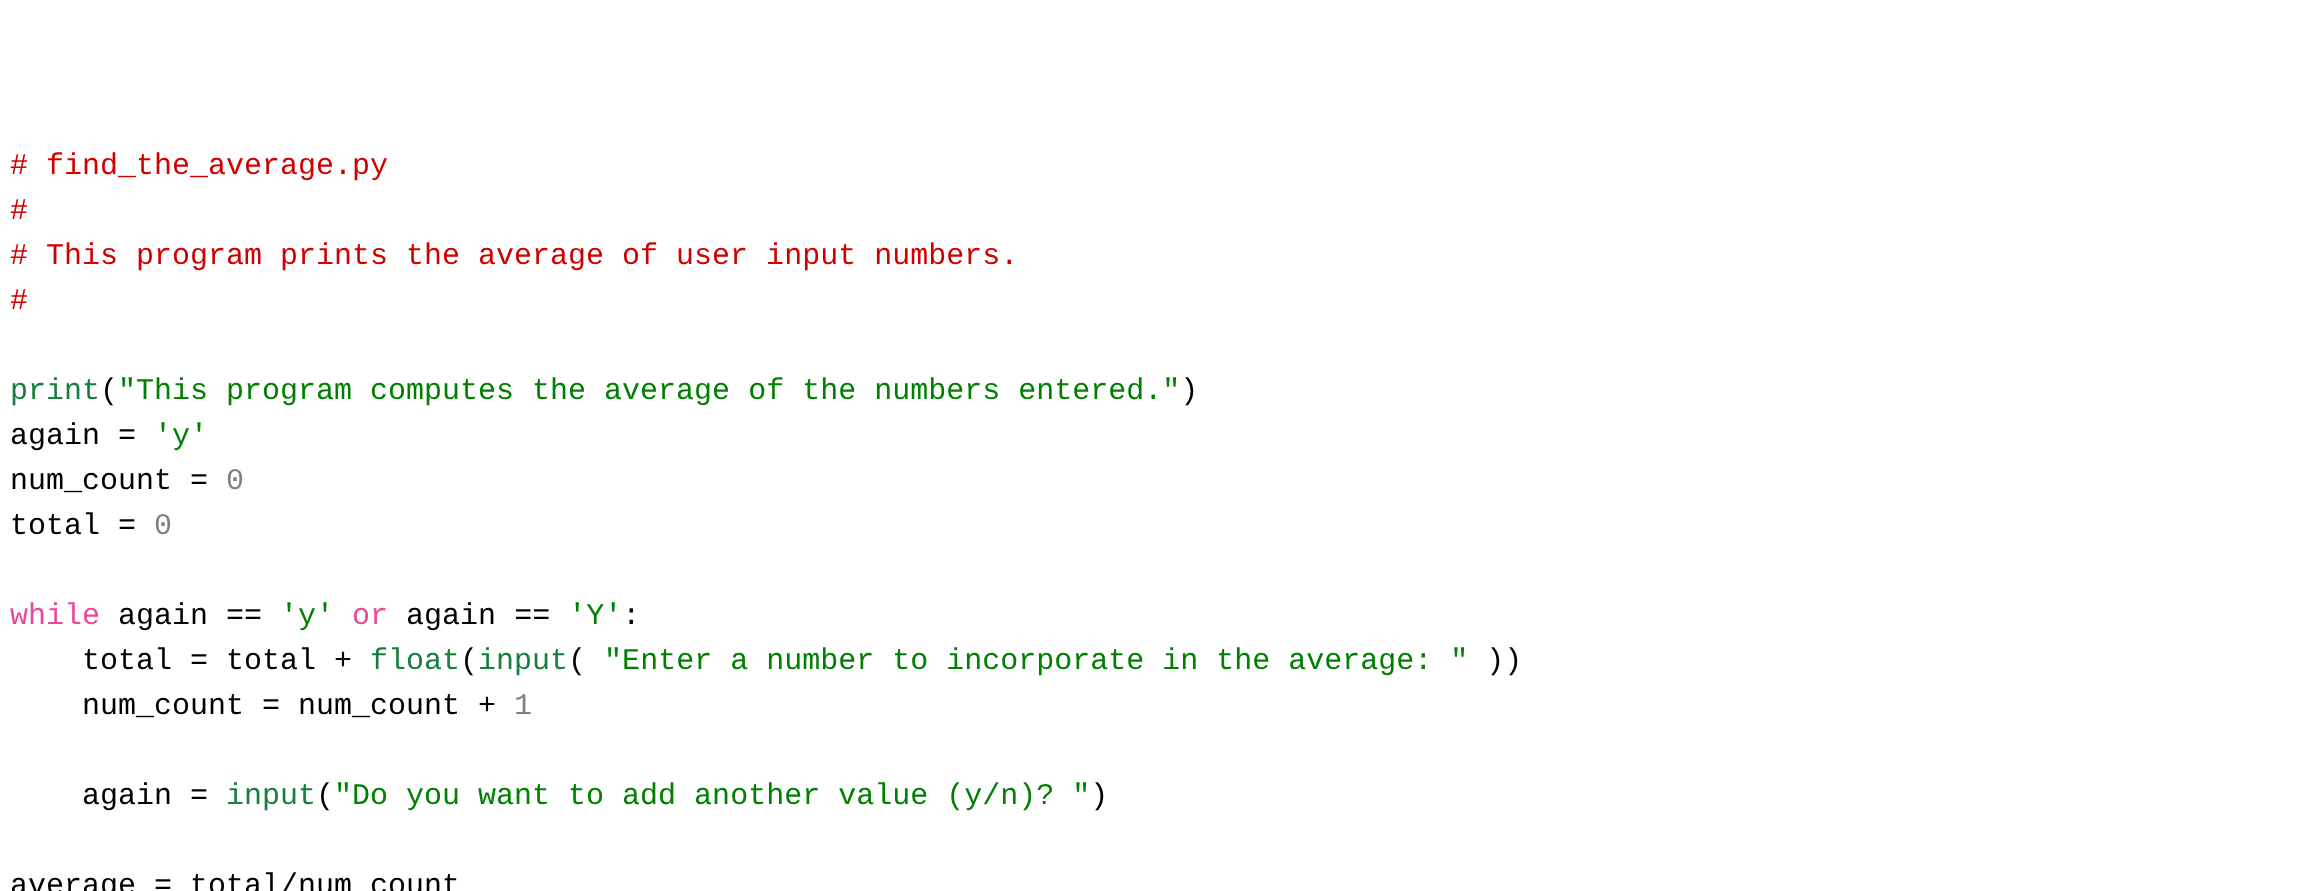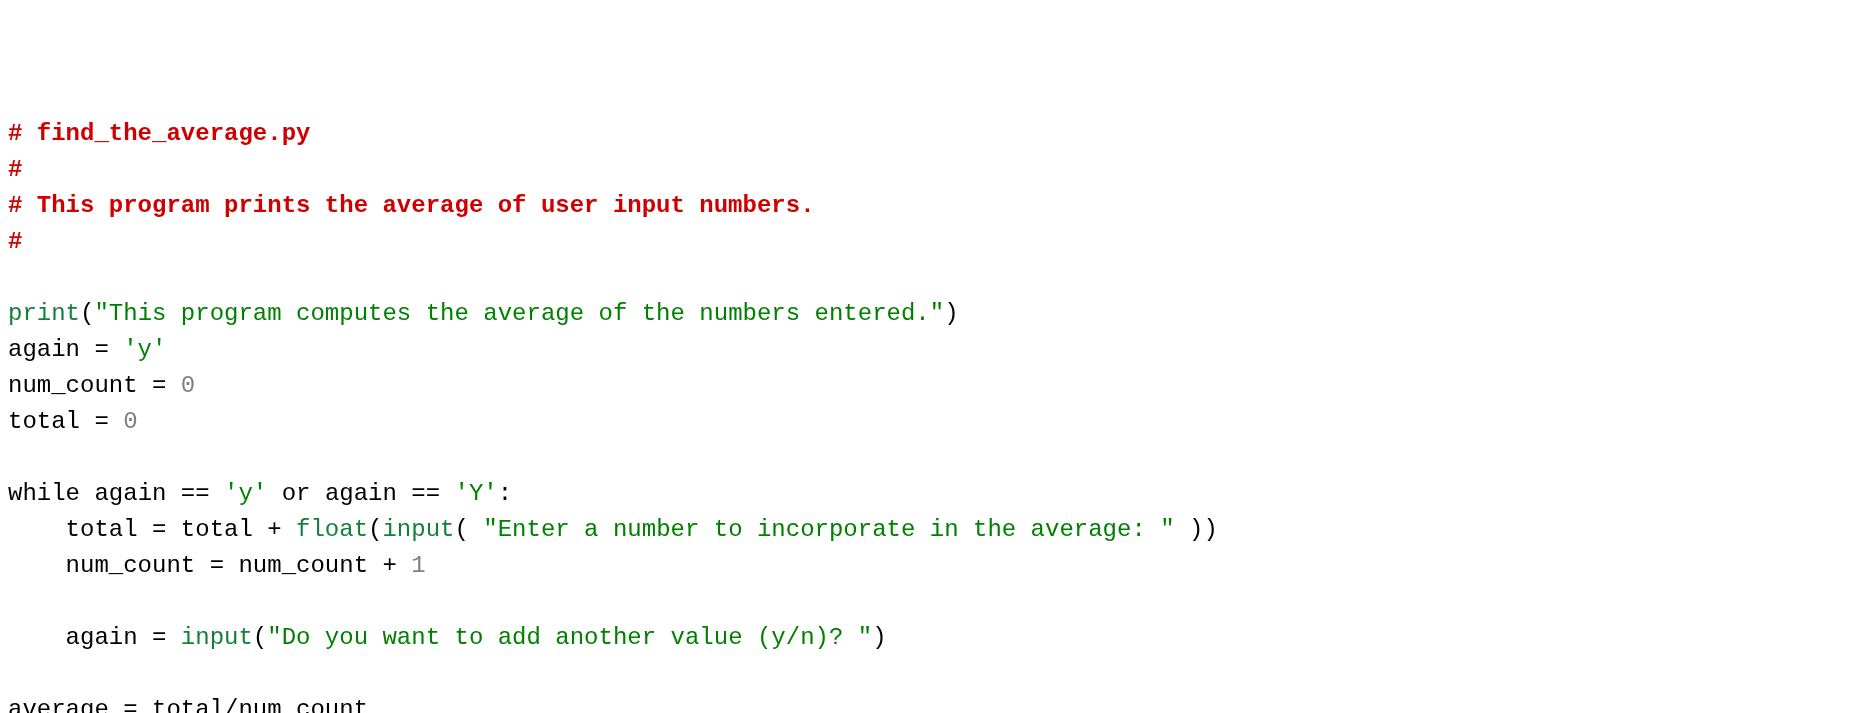--- a/index.html
+++ b/index.html
@@ -5,24 +5,24 @@
   body {
     margin: 0;
     padding: 8px;
     background: #ffffff;
     font-family: "Courier New", Courier, monospace;
     font-size: 24px;
     line-height: 1.5;
     white-space: pre;
     color: #000000;
   }
-  .c-comment { color: #d00000; font-weight: bold; }
+  .c-comment { color: #d00000; }
   .c-builtin { color: #15803d; }
   .c-string  { color: #008000; }
-  .c-keyword { color: #000000; }
+  .c-keyword { color: #ec4899; }
   .c-number  { color: #808080; }
   .c-default { color: #000000; }
 </style>
 </head>
 <body>
 
 
 <div id="code-block"><div><span class="c-comment"># find_the_average.py</span></div><div><span class="c-comment">#</span></div><div><span class="c-comment"># This program prints the average of user input numbers.</span></div><div><span class="c-comment">#</span></div><div>&nbsp;</div><div><span class="c-builtin">print</span><span class="c-default">(</span><span class="c-string">"This program computes the average of the numbers entered."</span><span class="c-default">)</span></div><div><span class="c-default">again = </span><span class="c-string">'y'</span></div><div><span class="c-default">num_count = </span><span class="c-number">0</span></div><div><span class="c-default">total = </span><span class="c-number">0</span></div><div>&nbsp;</div><div><span class="c-keyword">while</span><span class="c-default"> again == </span><span class="c-string">'y'</span><span class="c-default"> </span><span class="c-keyword">or</span><span class="c-default"> again == </span><span class="c-string">'Y'</span><span class="c-default">:</span></div><div><span class="c-default">    total = total + </span><span class="c-builtin">float</span><span class="c-default">(</span><span class="c-builtin">input</span><span class="c-default">( </span><span class="c-string">"Enter a number to incorporate in the average: "</span><span class="c-default"> ))</span></div><div><span class="c-default">    num_count = num_count + </span><span class="c-number">1</span></div><div>&nbsp;</div><div><span class="c-default">    again = </span><span class="c-builtin">input</span><span class="c-default">(</span><span class="c-string">"Do you want to add another value (y/n)? "</span><span class="c-default">)</span></div><div>&nbsp;</div><div><span class="c-default">average = total/num_count</span></div></div>
 
 

